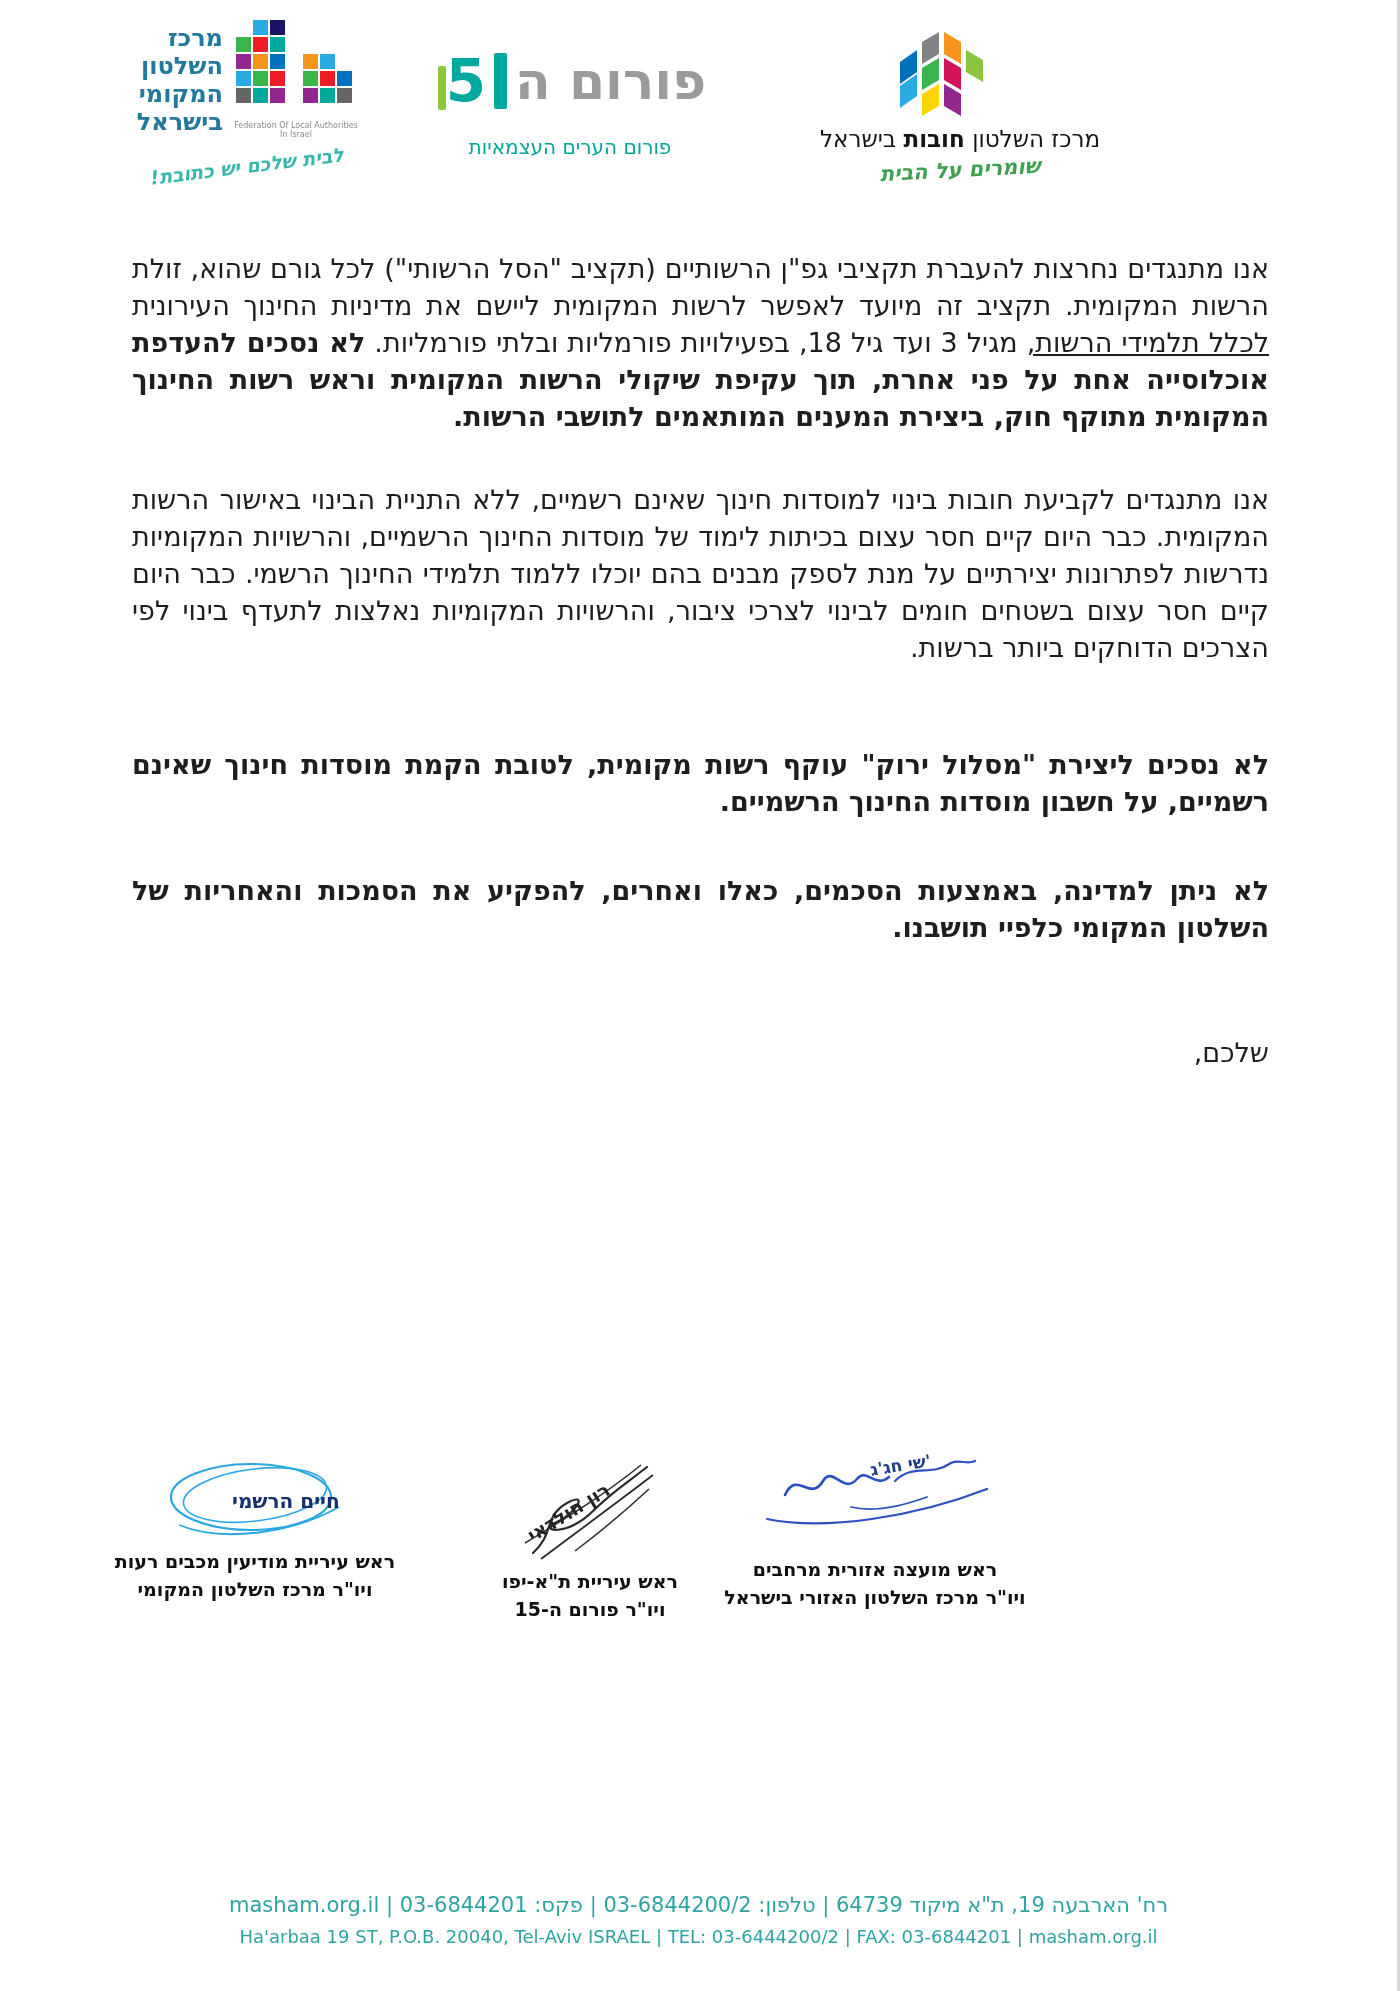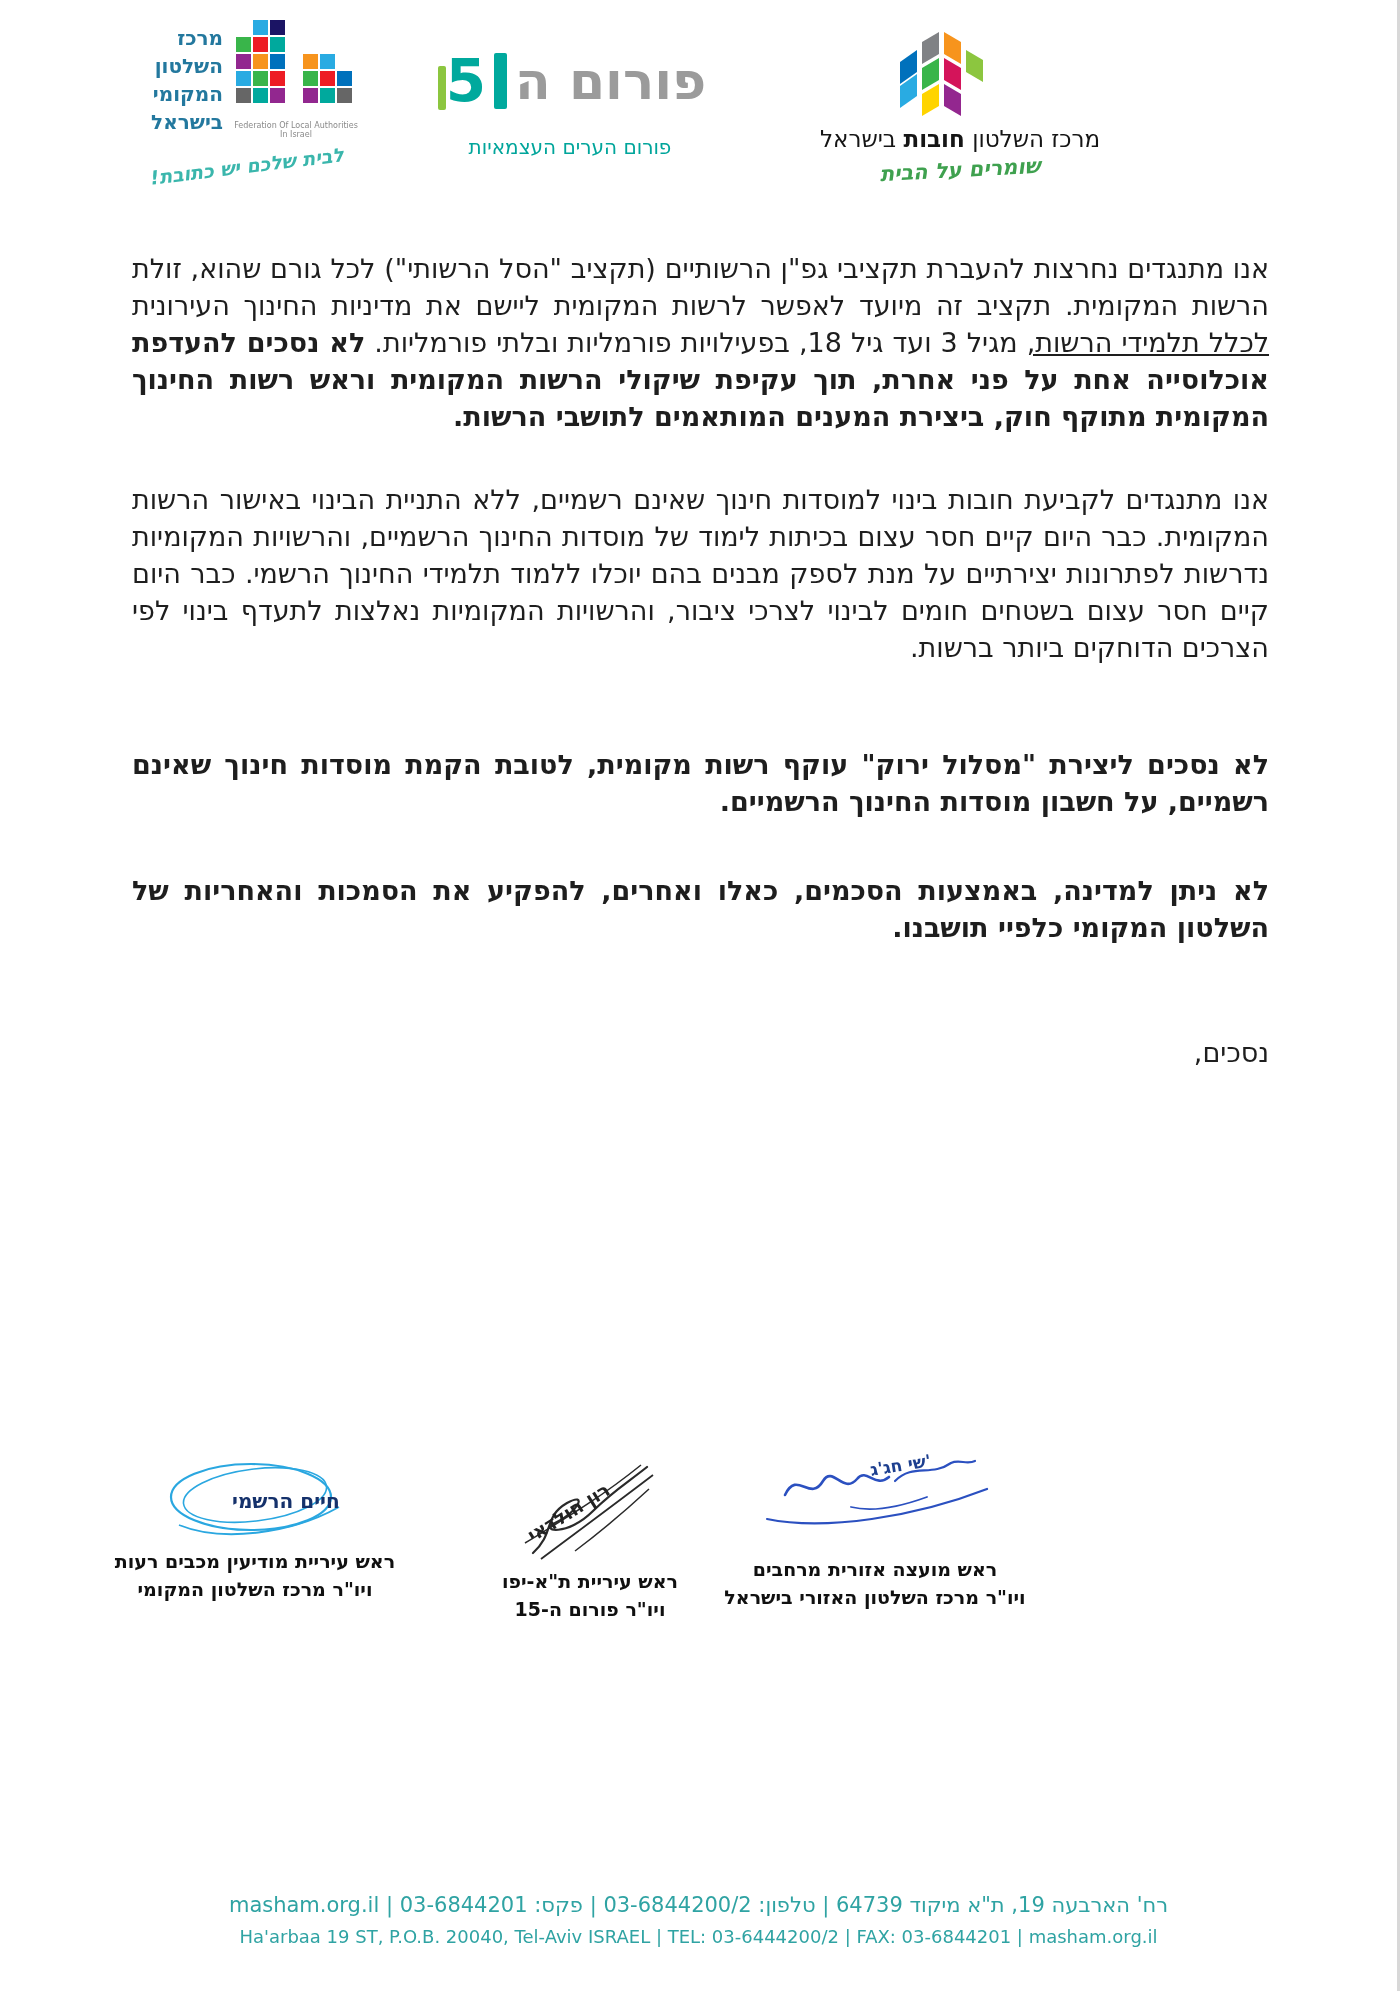--- a/index.html
+++ b/index.html
@@ -4,21 +4,21 @@
 <style>
   * { margin:0; padding:0; box-sizing:border-box; }
   html,body { background:#ffffff; }
   body { width:1400px; height:1991px; font-family:"DejaVu Sans", sans-serif; position:relative; }
   .page { position:relative; width:1400px; height:1991px; background:#ffffff; overflow:hidden; border-right:3px solid #d8d8d8; }
 
   
   .logo { position:absolute; }
   .logo-local { left:118px; top:20px; width:260px; }
   .logo-local-row { display:flex; align-items:flex-start; }
-  .logo-local-text { width:105px; text-align:right; direction:rtl; color:#23789e; font-weight:bold; font-size:20px; line-height:28px; padding-top:4px; }
+  .logo-local-text { width:105px; text-align:right; direction:rtl; color:#23789e; font-weight:bold; font-size:24px; line-height:28px; padding-top:4px; }
   .logo-local-blocks { margin-left:8px; }
   .logo-local-caption { font-size:8px; color:#8a8a8a; margin-top:3px; text-align:center; width:130px; }
   .logo-local-tagline { margin-top:16px; margin-left:24px; width:210px; transform:rotate(-7deg); color:#3ab6ac; font-style:italic; font-weight:bold; font-size:19px; text-align:center; direction:rtl; }
 
   .logo-forum { left:430px; top:52px; width:280px; }
   .forum-row { display:flex; direction:rtl; align-items:center; justify-content:center; }
   .forum-title { font-size:52px; font-weight:bold; color:#9b9b9b; line-height:1; }
   .forum-bar { display:inline-block; width:13px; height:56px; background:#00a99d; border-radius:2px; margin:0 8px; }
   .forum-bar2 { display:inline-block; width:8px; height:44px; background:#8cc63f; border-radius:2px; margin-left:4px; align-self:flex-end; }
   .forum-digit { font-size:58px; font-weight:bold; color:#00a99d; line-height:1; }
@@ -132,21 +132,21 @@
       <span>בישראל</span>
     </div>
     <div class="regional-tagline">שומרים על הבית</div>
   </div>
 
   <main class="letter-body" dir="rtl">
     <p class="para"><span>אנו מתנגדים נחרצות להעברת תקציבי גפ"ן הרשותיים (תקציב "הסל הרשותי") לכל גורם שהוא, זולת הרשות המקומית. תקציב זה מיועד לאפשר לרשות המקומית ליישם את מדיניות החינוך העירונית </span><span class="u">לכלל תלמידי הרשות,</span><span> מגיל 3 ועד גיל 18, בפעילויות פורמליות ובלתי פורמליות. </span><strong>לא נסכים להעדפת אוכלוסייה אחת על פני אחרת, תוך עקיפת שיקולי הרשות המקומית וראש רשות החינוך המקומית מתוקף חוק, ביצירת המענים המותאמים לתושבי הרשות.</strong></p>
     <p class="para para-p2">אנו מתנגדים לקביעת חובות בינוי למוסדות חינוך שאינם רשמיים, ללא התניית הבינוי באישור הרשות המקומית. כבר היום קיים חסר עצום בכיתות לימוד של מוסדות החינוך הרשמיים, והרשויות המקומיות נדרשות לפתרונות יצירתיים על מנת לספק מבנים בהם יוכלו ללמוד תלמידי החינוך הרשמי. כבר היום קיים חסר עצום בשטחים חומים לבינוי לצרכי ציבור, והרשויות המקומיות נאלצות לתעדף בינוי לפי הצרכים הדוחקים ביותר ברשות.</p>
     <p class="para para-p3">לא נסכים ליצירת "מסלול ירוק" עוקף רשות מקומית, לטובת הקמת מוסדות חינוך שאינם רשמיים, על חשבון מוסדות החינוך הרשמיים.</p>
     <p class="para para-p4">לא ניתן למדינה, באמצעות הסכמים, כאלו ואחרים, להפקיע את הסמכות והאחריות של השלטון המקומי כלפיי תושבנו.</p>
-    <p class="closing">נסכים,</p>
+    <p class="closing">שלכם,</p>
   </main>
 
   <section class="signatures">
 
     <div class="sig sig-right">
       <div class="sig-art">
         <svg width="240" height="85" viewBox="0 0 240 85">
           <path d="M30,40 C42,14 55,48 68,26 C78,10 88,40 102,24 C112,12 120,34 134,22" fill="none" stroke="#2b50c0" stroke-width="2.6" stroke-linecap="round"></path>
           <path d="M140,26 C158,8 176,22 196,8 C204,4 212,10 220,6" fill="none" stroke="#2b50c0" stroke-width="2.2" stroke-linecap="round"></path>
           <path d="M12,64 C70,76 160,62 232,34" fill="none" stroke="#2b50c0" stroke-width="2.2" stroke-linecap="round"></path>

